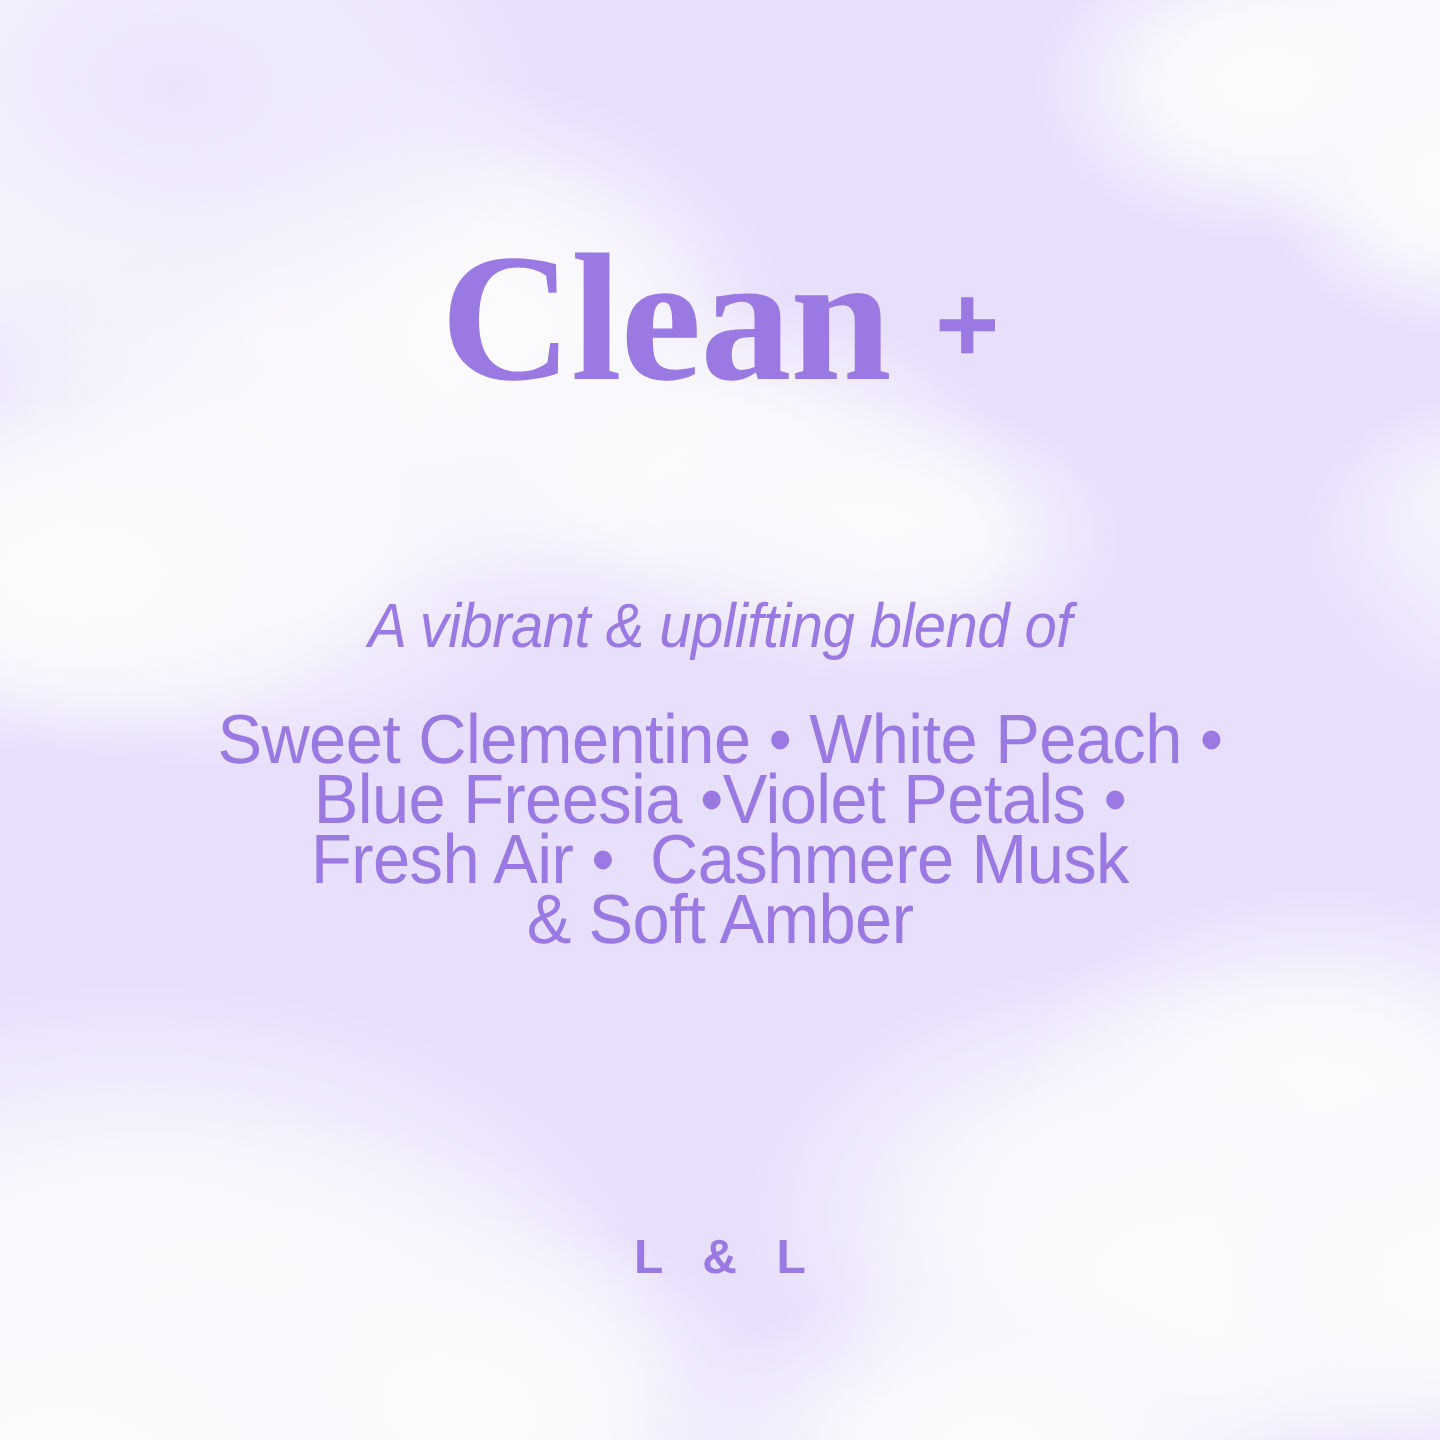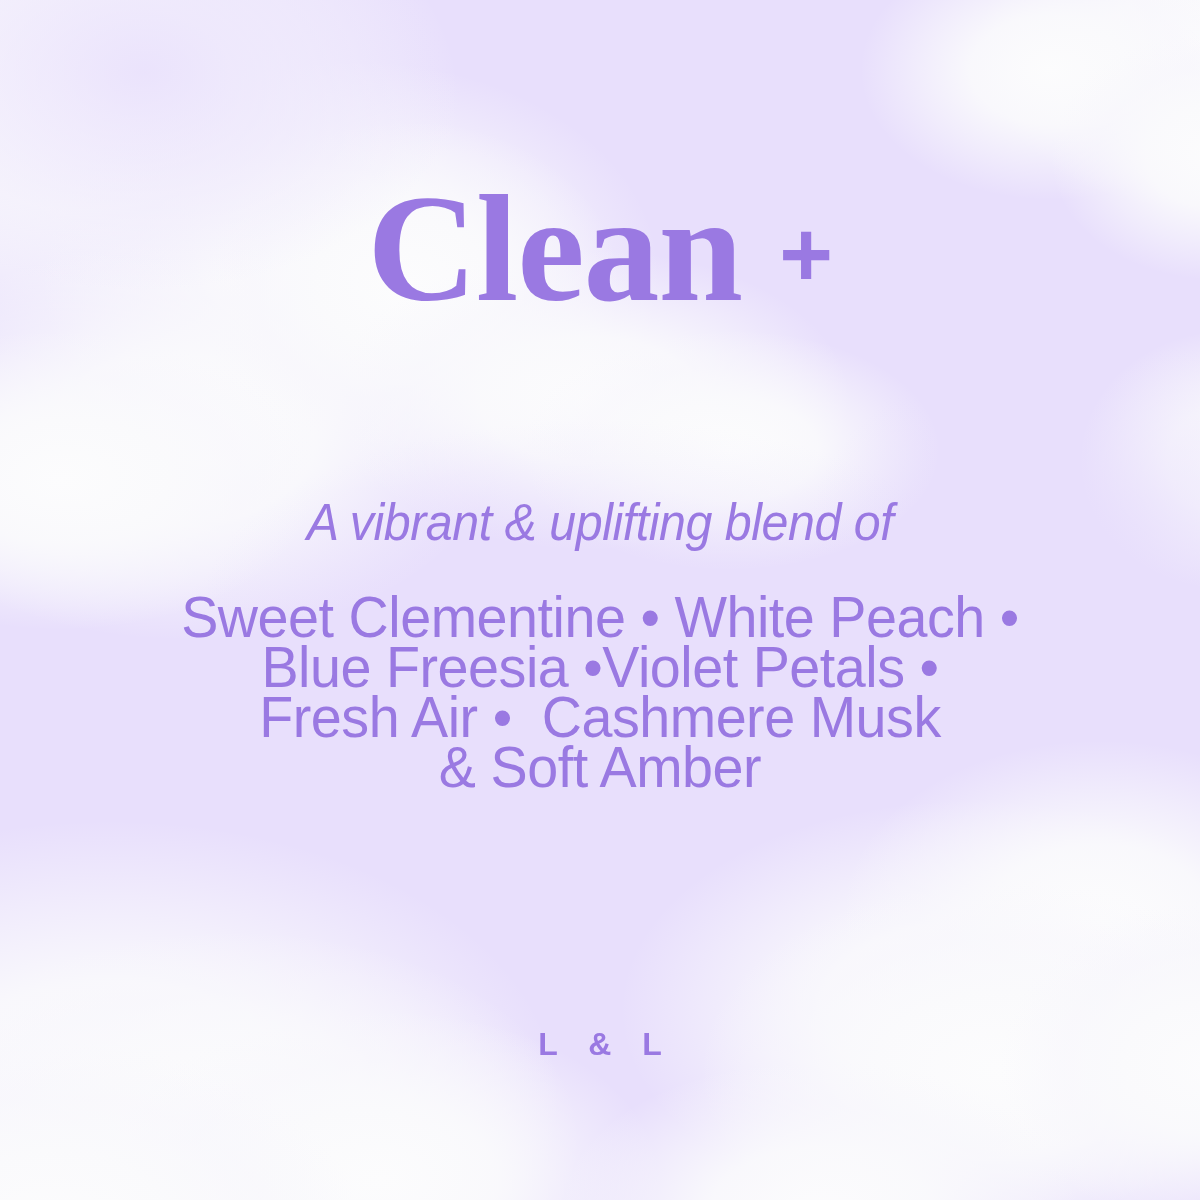--- a/index.html
+++ b/index.html
@@ -82,21 +82,21 @@
     inset: 0;
     display: flex;
     flex-direction: column;
     align-items: center;
     text-align: center;
   }
 
   .title {
     margin: 0;
     position: absolute;
-    top: 180px;
+    top: 196px;
     left: 0;
     right: 0;
     font-family: "Liberation Serif", "DejaVu Serif", serif;
     font-weight: 700;
     font-size: 152px;
     line-height: 0.92;
     letter-spacing: -1px;
     color: #9a79e2;
     white-space: pre-line;
   }
@@ -142,21 +142,21 @@
   .notes .nline { display: block; white-space: pre; }
 
   .logo {
     position: absolute;
     top: 1026px;
     left: 0;
     right: 0;
     margin: 0;
     font-family: "Liberation Sans", sans-serif;
     font-weight: 700;
-    font-size: 32px;
+    font-size: 40px;
     letter-spacing: 11px;
     text-indent: 11px;
     color: #9a79e2;
   }
 </style>
 </head>
 <body>
 
 <div class="canvas">
 

